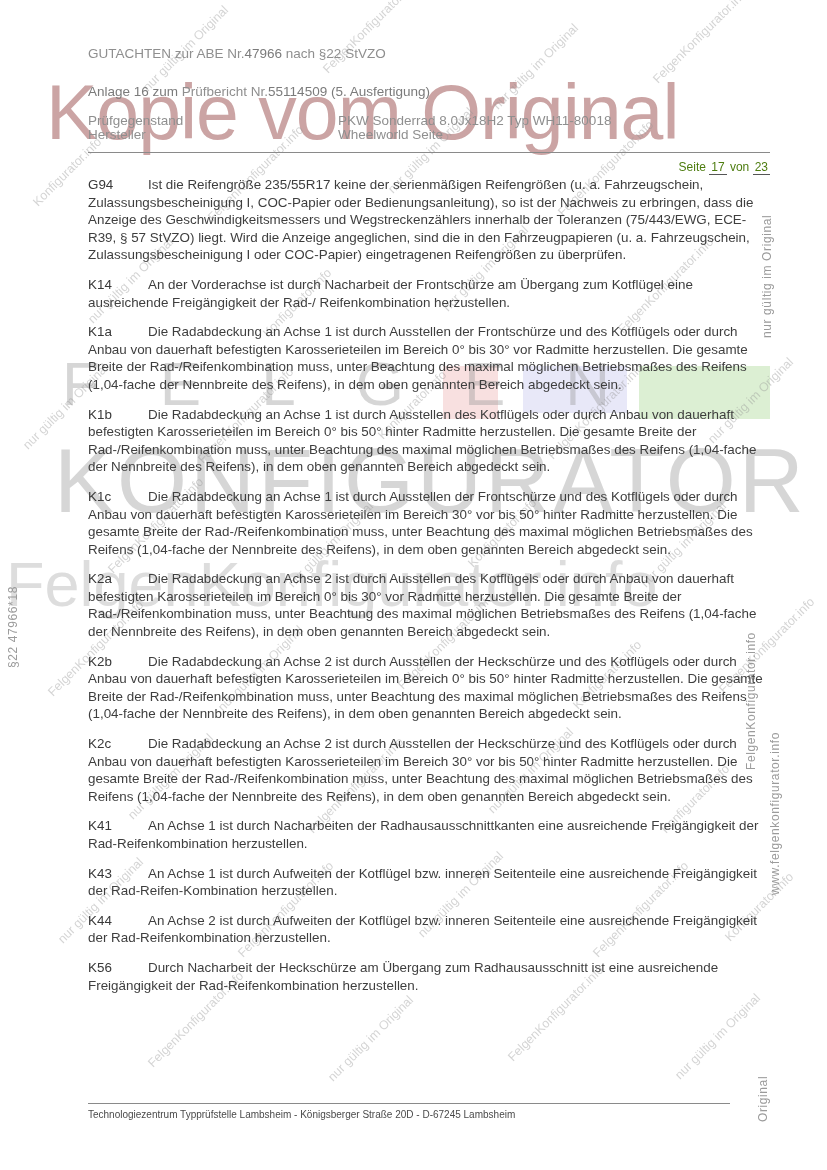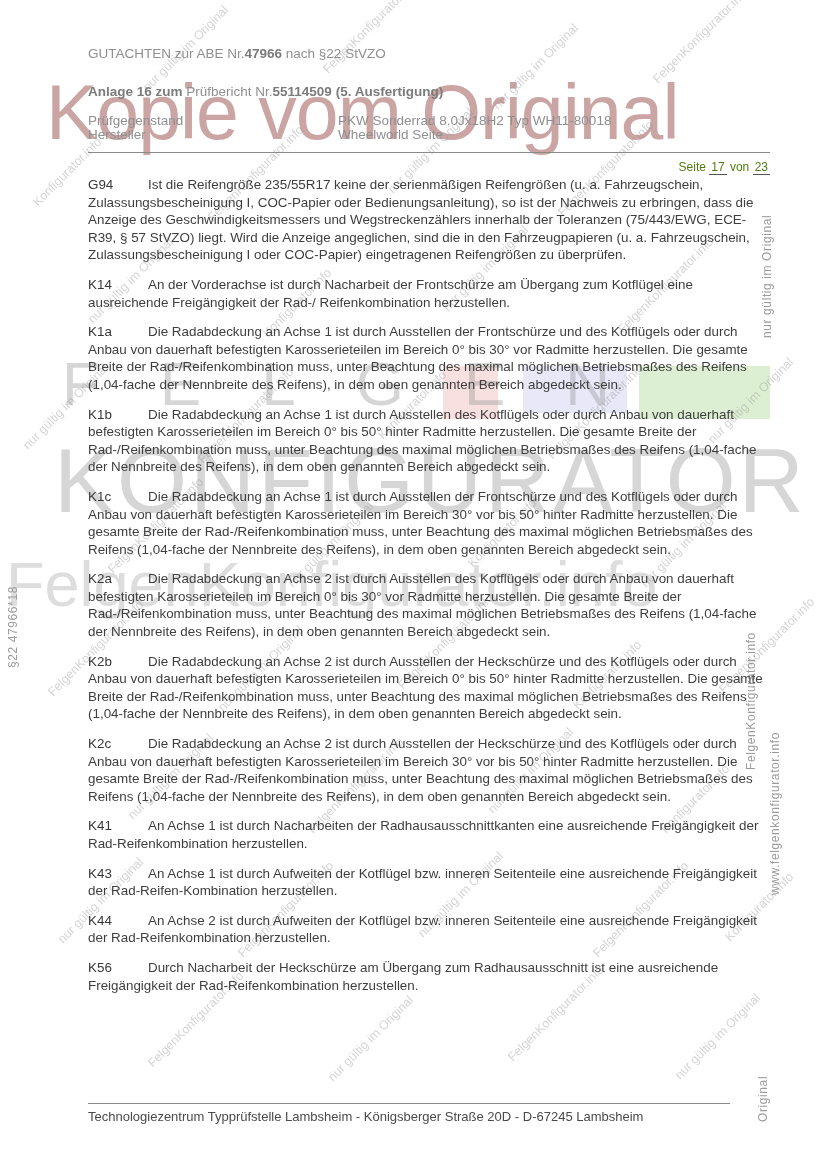--- a/index.html
+++ b/index.html
@@ -46,21 +46,21 @@
   .side-vert{
     position:absolute;white-space:nowrap;
     font-size:12px;color:#9b9b9b;letter-spacing:0.6px;
     transform:rotate(-90deg);transform-origin:left top;
   }
 
   
   .content{position:absolute;inset:0;}
   .hdr-line1{position:absolute;left:88px;top:46px;font-size:13.5px;color:#8f8f8f;}
   .hdr-line2{position:absolute;left:88px;top:84px;font-size:13.5px;color:#8f8f8f;}
-  .hdr-bold{font-weight:bold;color:#7b7b7b;}
+  .hdr-bold{font-weight:normal;color:#7b7b7b;}
   .hdr-field{position:absolute;left:88px;font-size:13.5px;color:#8f8f8f;width:660px;}
   .hdr-field .val{position:absolute;left:202px;top:0;margin-left:48px;}
   .f1{top:113px;} .f2{top:127px;}
 
   .logo{position:absolute;left:568px;top:44px;width:200px;}
   .logo-row{display:flex;align-items:flex-start;}
   .logo-tri{width:34px;height:30px;margin-right:6px;}
   .logo-word{font-size:16px;color:#8d8d8d;line-height:18px;}
   .logo-word b{font-weight:bold;}
   .logo-reg{font-size:8px;vertical-align:super;color:#8d8d8d;}
@@ -73,21 +73,21 @@
   
   .doc{
     position:absolute;left:88px;top:176px;width:682px;
     font-size:13.4px;line-height:17.6px;color:#3e3e3e;
   }
   .doc p{margin:0 0 12px 0;}
   .doc .key{font-weight:normal;color:#383838;display:inline-block;min-width:60px;}
 
   
   .ftr-rule{position:absolute;left:88px;top:1103px;width:642px;border-top:1.2px solid #8a8a8a;}
-  .ftr-text{position:absolute;left:88px;top:1109px;font-size:13px;color:#4a4a4a;}
+  .ftr-text{position:absolute;left:88px;top:1109px;font-size:10px;color:#4a4a4a;}
 </style>
 </head>
 <body>
 
 <div class="layer">
   <div class="hl hl-red"></div>
   <div class="hl hl-blue"></div>
   <div class="hl hl-green"></div>
 </div>
 

